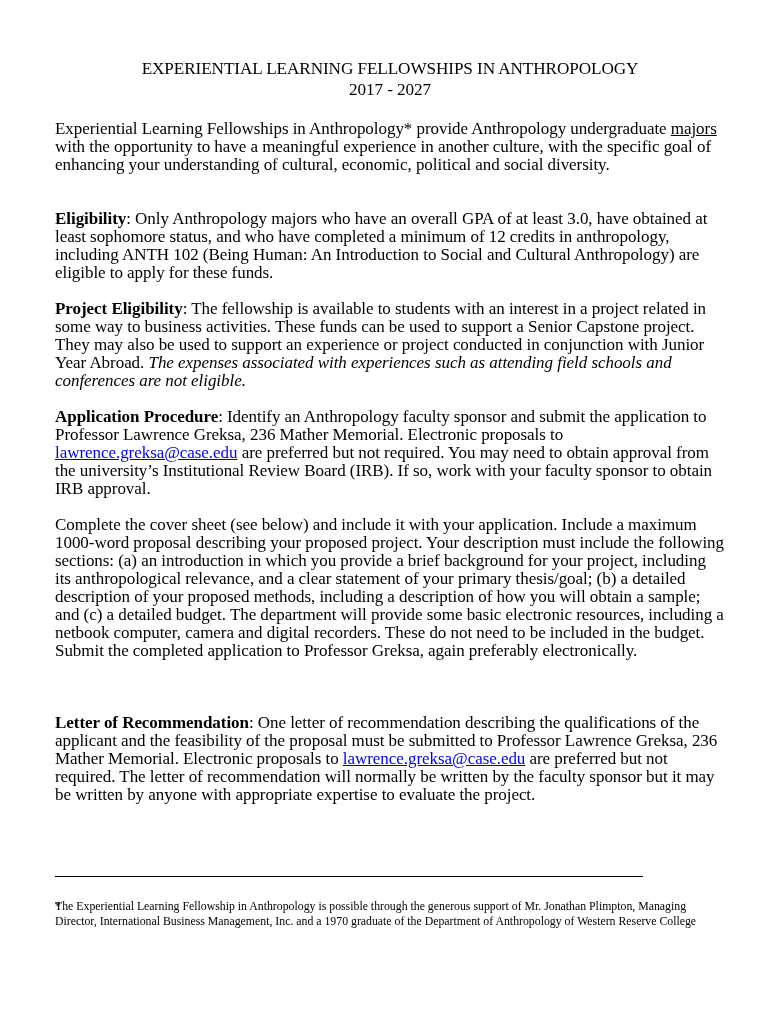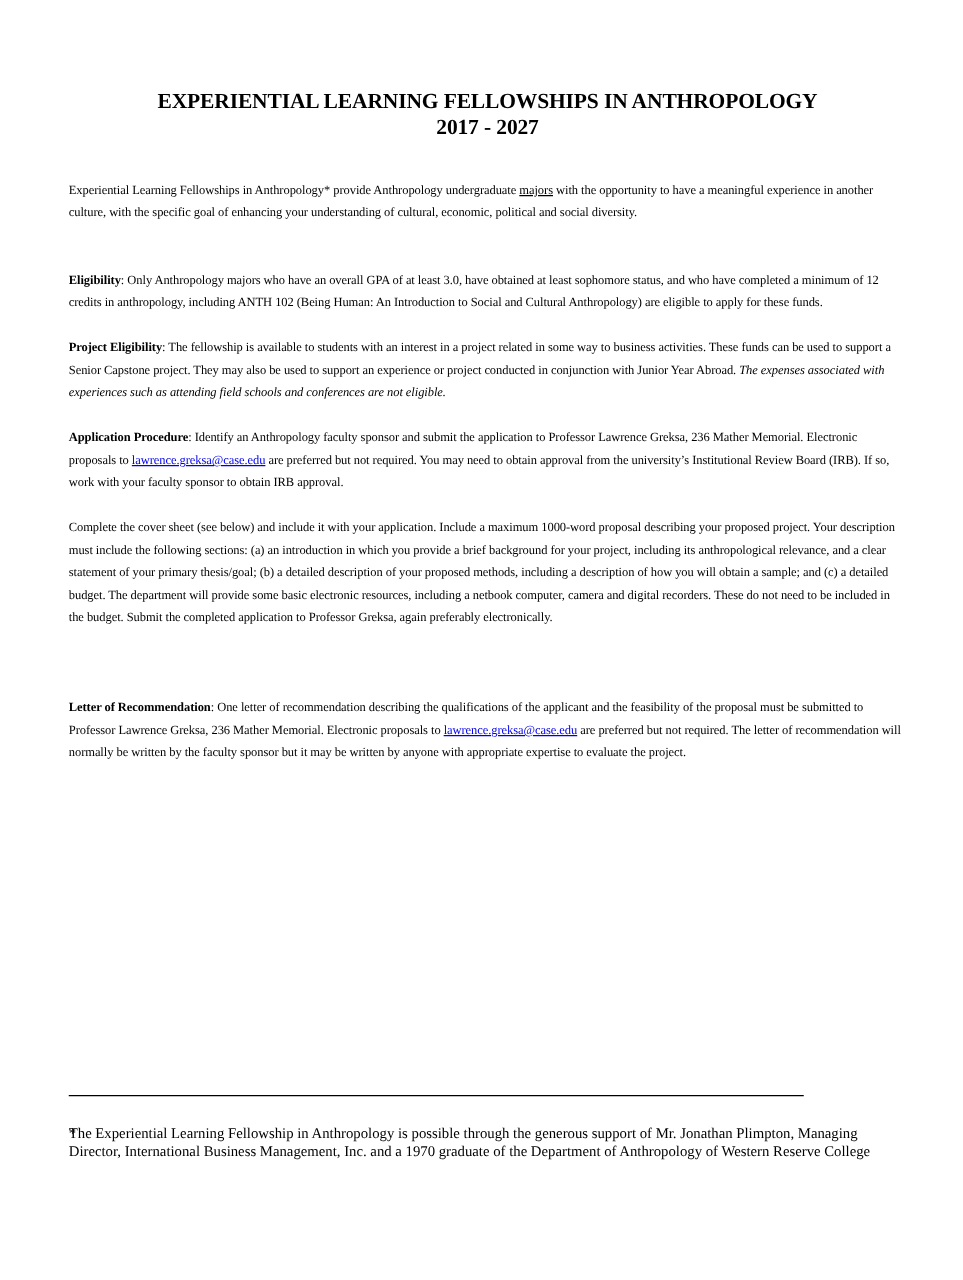--- a/index.html
+++ b/index.html
@@ -1,20 +1,20 @@
 <!DOCTYPE html>
 <html><head>
 <meta charset="utf-8">
 <style>
   html, body { margin: 0; padding: 0; background: #ffffff; }
   body { width: 770px; height: 1024px; position: relative; overflow: hidden;
          font-family: "Liberation Serif", serif; color: #000; }
   .page { position: absolute; left: 55px; top: 58px; width: 670px; }
-  .title { text-align: center; font-weight: bold; font-size: 17.2px; line-height: 21px; margin: 12px; letter-spacing: -0.1px; }
-  .p { font-size: 10px; line-height: 18px; margin: 0; letter-spacing: -0.05px; }
+  .title { text-align: center; font-weight: normal; font-size: 17.2px; line-height: 21px; margin: 0; letter-spacing: -0.1px; }
+  .p { font-size: 17px; line-height: 18px; margin: 0; letter-spacing: -0.05px; }
   .gap { height: 18px; }
   b { font-weight: bold; }
   a.link { color: #0000ee; text-decoration: underline; }
   .u { text-decoration: underline; }
   .rule { position: absolute; left: 55px; top: 876px; width: 588px; height: 0; border-top: 1px solid #000; }
   .footnote { position: absolute; left: 55px; top: 899px; width: 670px; font-size: 11.8px; line-height: 15px; }
   .footnote .star { position: absolute; left: 0; top: 0; }
   .footnote .ftext { }
 </style>
 </head>

